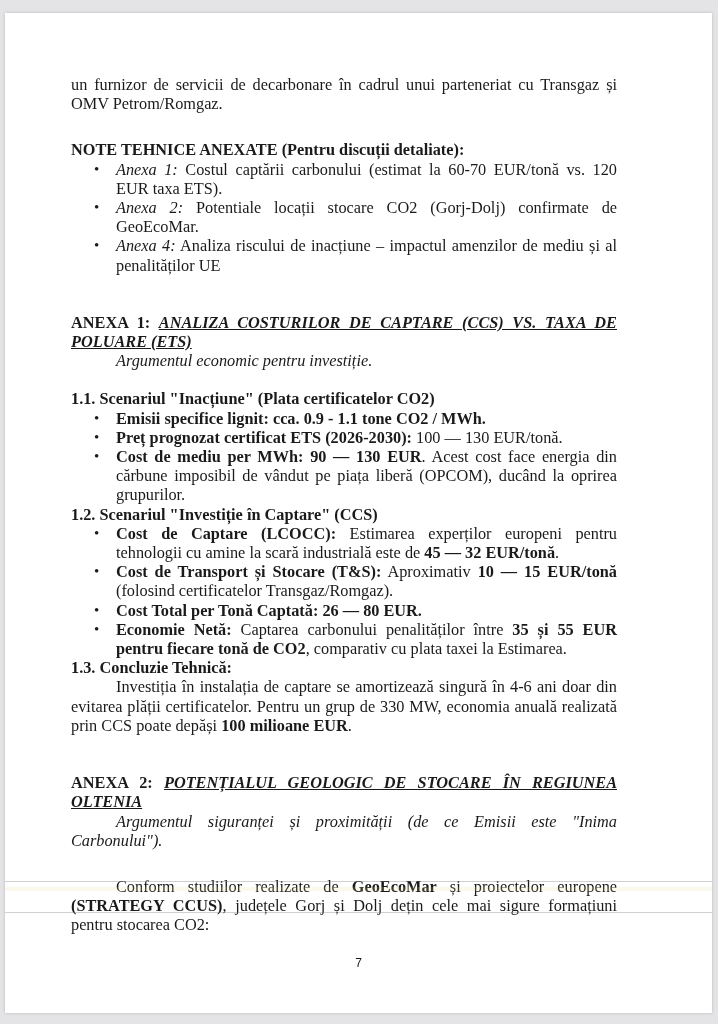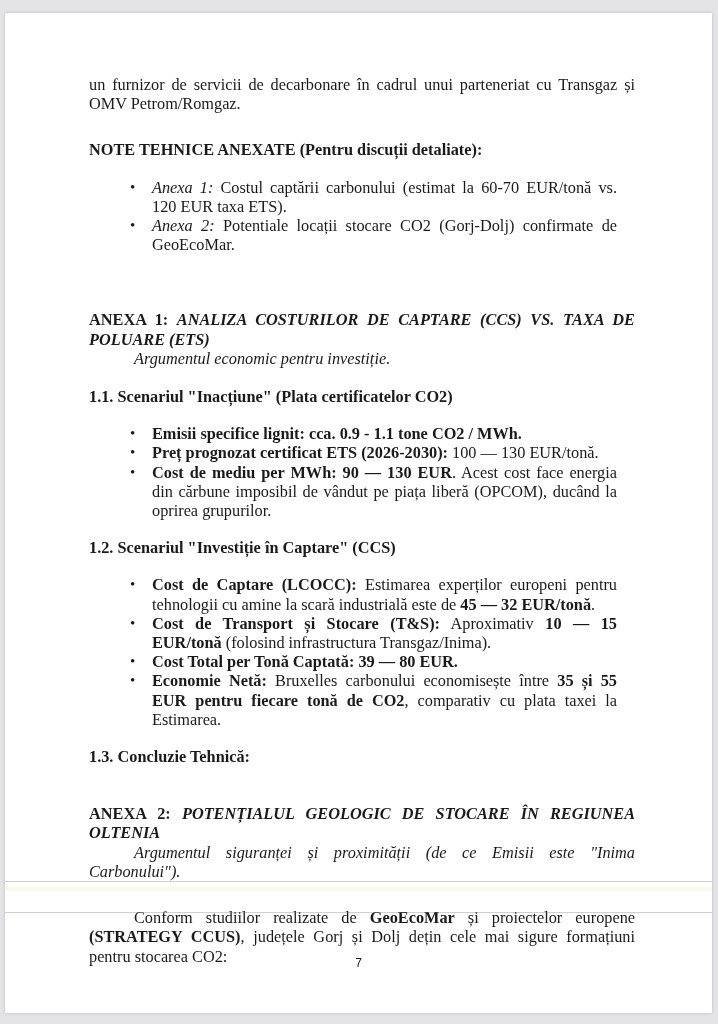--- a/index.html
+++ b/index.html
@@ -10,38 +10,38 @@
     font-family: "Liberation Serif", "DejaVu Serif", serif;
     color: #1a1a1a;
   }
   .page {
     position: absolute; left: 5px; top: 13px;
     width: 707px; height: 1000px;
     background: #ffffff;
     box-shadow: 0 0 3px rgba(0,0,0,0.18);
   }
   .content {
-    position: absolute; left: 84px; top: 62px;
+    position: absolute; left: 66px; top: 62px;
     width: 546px;
     font-size: 16.3px;
     line-height: 19.2px;
     text-align: justify;
   }
   p { margin: 0; }
   .gap-s { height: 19px; }
   .gap-m { height: 27px; }
   .gap-l { height: 38px; }
-  ul.bul { list-style: none; margin: 18px; padding: 0 0 0 45px; }
+  ul.bul { list-style: none; margin: 0; padding: 0 0 0 45px; }
   ul.bul li { position: relative; margin: 0; }
   ul.bul li::before {
     content: "\2022"; position: absolute; left: -22px; top: 0;
     font-size: 15px;
   }
   .h-annex { font-weight: bold; }
-  .h-annex .u { font-style: italic; }
+  .h-annex .u { font-style: italic; text-decoration: underline; }
   .sub-i { font-style: italic; padding-left: 45px; }
   .indent-p { text-indent: 45px; }
   .b { font-weight: bold; }
   .i { font-style: italic; }
   .sec { font-weight: bold; }
   .pagenum {
     position: absolute; left: 0; width: 100%; top: 943px;
     text-align: center; font-family: "Liberation Sans", sans-serif;
     font-size: 12px;
   }
@@ -54,43 +54,45 @@
 <div class="page">
   <div class="content">
 
     <p>un furnizor de servicii de decarbonare în cadrul unui parteneriat cu Transgaz și OMV Petrom/Romgaz.</p>
     <div class="gap-m"></div>
 
     <p class="b">NOTE TEHNICE ANEXATE (Pentru discuții detaliate):</p>
     <ul class="bul">
       <li><span class="i">Anexa 1:</span><span> Costul captării carbonului (estimat la 60-70 EUR/tonă vs. 120 EUR taxa ETS).</span></li>
       <li><span class="i">Anexa 2:</span><span> Potentiale locații stocare CO2 (Gorj-Dolj) confirmate de GeoEcoMar.</span></li>
+      <li><span class="i">Anexa 4:</span><span> Analiza riscului de inacțiune – impactul amenzilor de mediu și al penalităților UE</span></li>
     </ul>
     <div class="gap-l"></div>
 
     <p class="h-annex"><span>ANEXA 1: </span><span class="u">ANALIZA COSTURILOR DE CAPTARE (CCS) VS. TAXA DE POLUARE (ETS)</span></p>
     <p class="sub-i">Argumentul economic pentru investiție.</p>
     <div class="gap-s"></div>
 
     <p class="sec">1.1. Scenariul "Inacțiune" (Plata certificatelor CO2)</p>
     <ul class="bul">
       <li><span class="b">Emisii specifice lignit: cca. 0.9 - 1.1 tone CO2 / MWh.</span><span></span></li>
       <li><span class="b">Preț prognozat certificat ETS (2026-2030):</span><span> 100 — 130 EUR/tonă.</span></li>
       <li><span class="b">Cost de mediu per MWh: 90 — 130 EUR</span><span>. Acest cost face energia din cărbune imposibil de vândut pe piața liberă (OPCOM), ducând la oprirea grupurilor.</span></li>
     </ul>
 
     <p class="sec">1.2. Scenariul "Investiție în Captare" (CCS)</p>
     <ul class="bul">
       <li><span class="b">Cost de Captare (LCOCC):</span><span> Estimarea experților europeni pentru tehnologii cu amine la scară industrială este de </span><span class="b">45 — 32 EUR/tonă</span><span>.</span></li>
-      <li><span class="b">Cost de Transport și Stocare (T&amp;S):</span><span> Aproximativ </span><span class="b">10 — 15 EUR/tonă</span><span> (folosind infrastructura Transgaz/Inima).</span></li>
-      <li><span class="b">Cost Total per Tonă Captată: 39 — 80 EUR.</span></li>
-      <li><span class="b">Economie Netă:</span><span> Bruxelles carbonului economisește între </span><span class="b">35 și 55 EUR pentru fiecare tonă de CO2</span><span>, comparativ cu plata taxei la Estimarea.</span></li>
+      <li><span class="b">Cost de Transport și Stocare (T&amp;S):</span><span> Aproximativ </span><span class="b">10 — 15 EUR/tonă</span><span> (folosind certificatelor Transgaz/Romgaz).</span></li>
+      <li><span class="b">Cost Total per Tonă Captată: 26 — 80 EUR.</span></li>
+      <li><span class="b">Economie Netă:</span><span> Captarea carbonului penalităților între </span><span class="b">35 și 55 EUR pentru fiecare tonă de CO2</span><span>, comparativ cu plata taxei la Estimarea.</span></li>
     </ul>
 
     <p class="sec">1.3. Concluzie Tehnică:</p>
+    <p class="indent-p"><span>Investiția în instalația de captare se amortizează singură în 4-6 ani doar din evitarea plății certificatelor. Pentru un grup de 330 MW, economia anuală realizată prin CCS poate depăși </span><span class="b">100 milioane EUR</span><span>.</span></p>
     <div class="gap-l"></div>
 
     <p class="h-annex"><span>ANEXA 2: </span><span class="u">POTENȚIALUL GEOLOGIC DE STOCARE ÎN REGIUNEA OLTENIA</span></p>
     <p class="indent-p i">Argumentul siguranței și proximității (de ce Emisii este "Inima Carbonului").</p>
     <div class="gap-m"></div>
 
     <p class="indent-p"><span>Conform studiilor realizate de </span><span class="b">GeoEcoMar</span><span> și proiectelor europene </span><span class="b">(STRATEGY CCUS)</span><span>, județele Gorj și Dolj dețin cele mai sigure formațiuni pentru stocarea CO2:</span></p>
   </div>
 
   <div class="pagenum">7</div>

